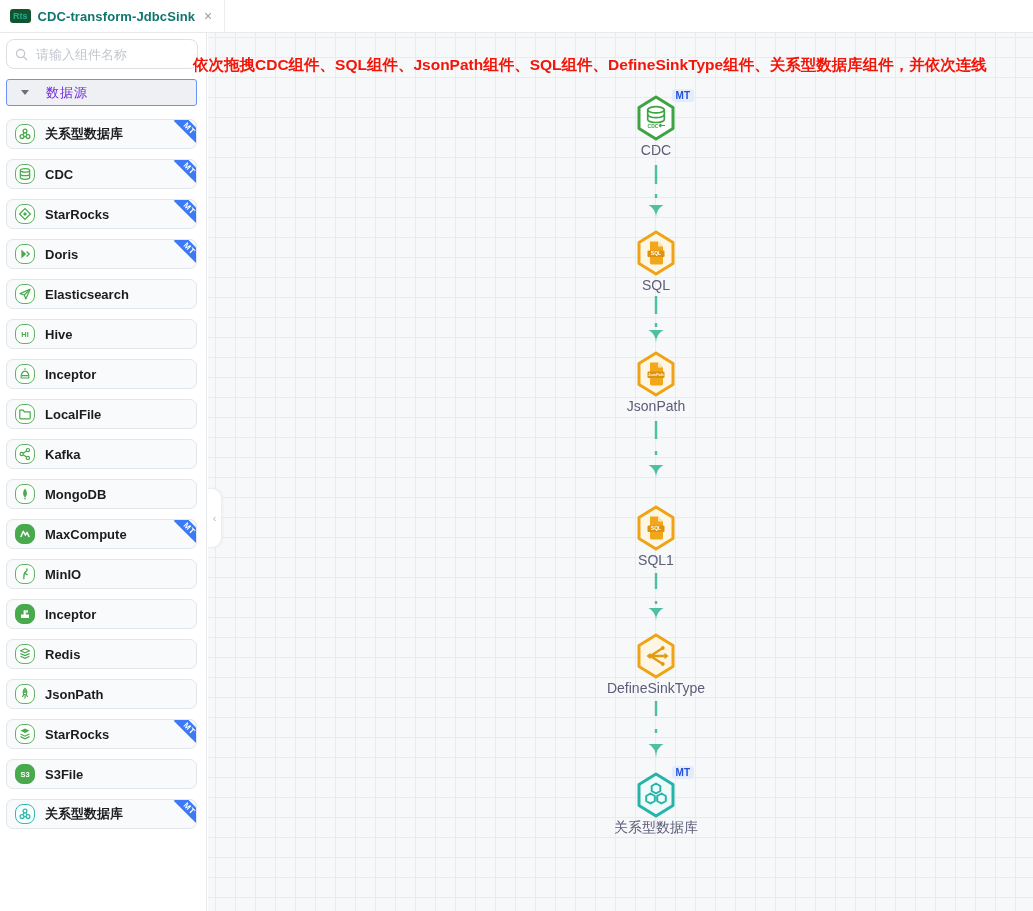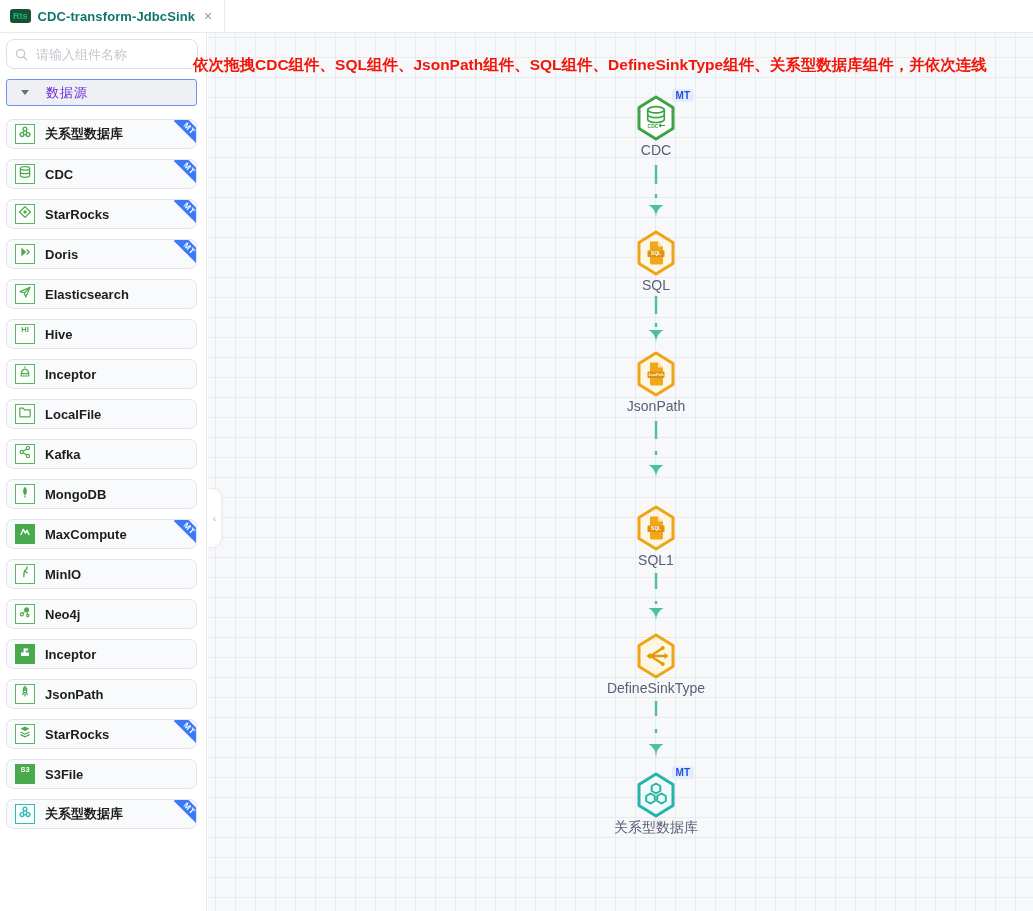--- a/index.html
+++ b/index.html
@@ -26,22 +26,22 @@
   .search-input{border:none;outline:none;flex:1;font-size:13px;color:#a21caf;min-width:0;background:transparent;}
   .search-input::placeholder{color:#c3c7ce;}
   .sec-header{margin:0 9px 13px 6px;height:27px;background:#eef0f3;border:1px solid #6b93f7;
     border-radius:3px;display:flex;align-items:center;box-sizing:border-box;cursor:pointer;}
   .caret{width:0;height:0;border-left:4.5px solid transparent;border-right:4.5px solid transparent;
     border-top:5.5px solid #6b6f76;margin:0 17px 0 14px;}
   .sec-label{font-size:13px;color:#6d28d9;font-weight:500;letter-spacing:1px;}
   .side-item{position:relative;margin:0 9px 10px 6px;height:30px;background:#f8fafc;
     border:1px solid #e2e5ea;border-radius:7px;display:flex;align-items:center;
     box-sizing:border-box;padding-left:8px;overflow:hidden;cursor:grab;}
-  .icon-box{width:20px;height:20px;border:1.2px solid #5fb463;border-radius:0;background:#fcfffc;
-    display:flex;align-items:flex-start;justify-content:center;box-sizing:border-box;flex:0 0 auto;}
+  .icon-box{width:20px;height:20px;border:1.2px solid #5fb463;border-radius:8px;background:#fcfffc;
+    display:flex;align-items:center;justify-content:center;box-sizing:border-box;flex:0 0 auto;}
   .icon-box.teal{border-color:#35b8b0;background:#f4fffe;}
   .icon-box.fill{background:#49a94d;border-color:#49a94d;}
   .icon-text{font-size:7.5px;font-weight:700;color:#4aa94e;letter-spacing:0;}
   .icon-box.fill .icon-text{color:#fff;}
   .side-item .label{margin-left:10px;font-size:13px;font-weight:700;color:#1c1c1c;}
   .ribbon{position:absolute;top:3px;right:-10px;transform:rotate(45deg);background:#3b79f7;
     color:#fff;font-size:8px;font-weight:700;padding:1px 10px;line-height:9px;letter-spacing:.5px;}
   
   .canvas{position:absolute;left:208px;top:33px;width:825px;height:878px;
     background-color:#f7f8fa;
@@ -209,43 +209,41 @@
   <div class="side-item">
     <span class="icon-box">
       <svg width="14" height="14" viewBox="0 0 14 14" fill="none" stroke="#4aa94e" stroke-width="1.3">
         <path d="M5.8 12.3 c.2-3.4-.4-6 1.8-7.4 1.6-1 1.9-2.4.9-3.4"></path>
         <line x1="7.2" y1="6.4" x2="9.6" y2="8"></line>
       </svg>
       </span>
     <span class="label">MinIO</span>
   </div>
 
-  <div class="side-item">
-    <span class="icon-box">
-      <svg width="14" height="14" viewBox="0 0 14 14" fill="none" stroke="#4aa94e" stroke-width="1.2">
-        <circle cx="8.6" cy="4.8" r="2.5" fill="#4aa94e" stroke="none"></circle>
-        <circle cx="3.8" cy="9.4" r="1.5"></circle>
-          <circle cx="9.8" cy="10.6" r="1.2"></circle>
-        <line x1="6.8" y1="6.6" x2="4.8" y2="8.4"></line>
-          <line x1="9" y1="7.2" x2="9.6" y2="9.4"></line>
-      </svg>
-      </span>
-    <span class="label">Neo4j</span>
-  </div>
 
   <div class="side-item">
     <span class="icon-box fill">
       <svg width="14" height="14" viewBox="0 0 14 14">
         <path d="M3 7.4 h2.6 V3.2 h2.2 v4.2 h3.2 v3.6 h-8 z" fill="#fff"></path>
         <rect x="8.2" y="3.2" width="1.6" height="2.6" fill="#fff"></rect>
       </svg>
       </span>
     <span class="label">Inceptor</span>
   </div>
 
+  <div class="side-item">
+    <span class="icon-box">
+      <svg width="14" height="14" viewBox="0 0 14 14" fill="none" stroke="#4aa94e" stroke-width="1.2">
+        <path d="M7 1.8 l4.5 2 -4.5 2 -4.5 -2 z" stroke-linejoin="round"></path>
+        <path d="M2.5 6.6 l4.5 2 4.5 -2"></path>
+          <path d="M2.5 9.3 l4.5 2 4.5 -2"></path>
+      </svg>
+      </span>
+    <span class="label">Redis</span>
+  </div>
 
   <div class="side-item">
     <span class="icon-box">
       <svg width="14" height="14" viewBox="0 0 14 14" fill="none" stroke="#4aa94e" stroke-width="1.2">
         <path d="M7 1.3 c1.6 1.6 2.2 4.2 1.2 6.4 h-2.4 C4.8 5.5 5.4 2.9 7 1.3 z"></path>
         <circle cx="7" cy="4.6" r=".9"></circle>
         <path d="M5.7 7.9 l-1.4 2.1 M8.3 7.9 l1.4 2.1 M7 8.4 v3.2"></path>
       </svg>
       </span>
     <span class="label">JsonPath</span>

